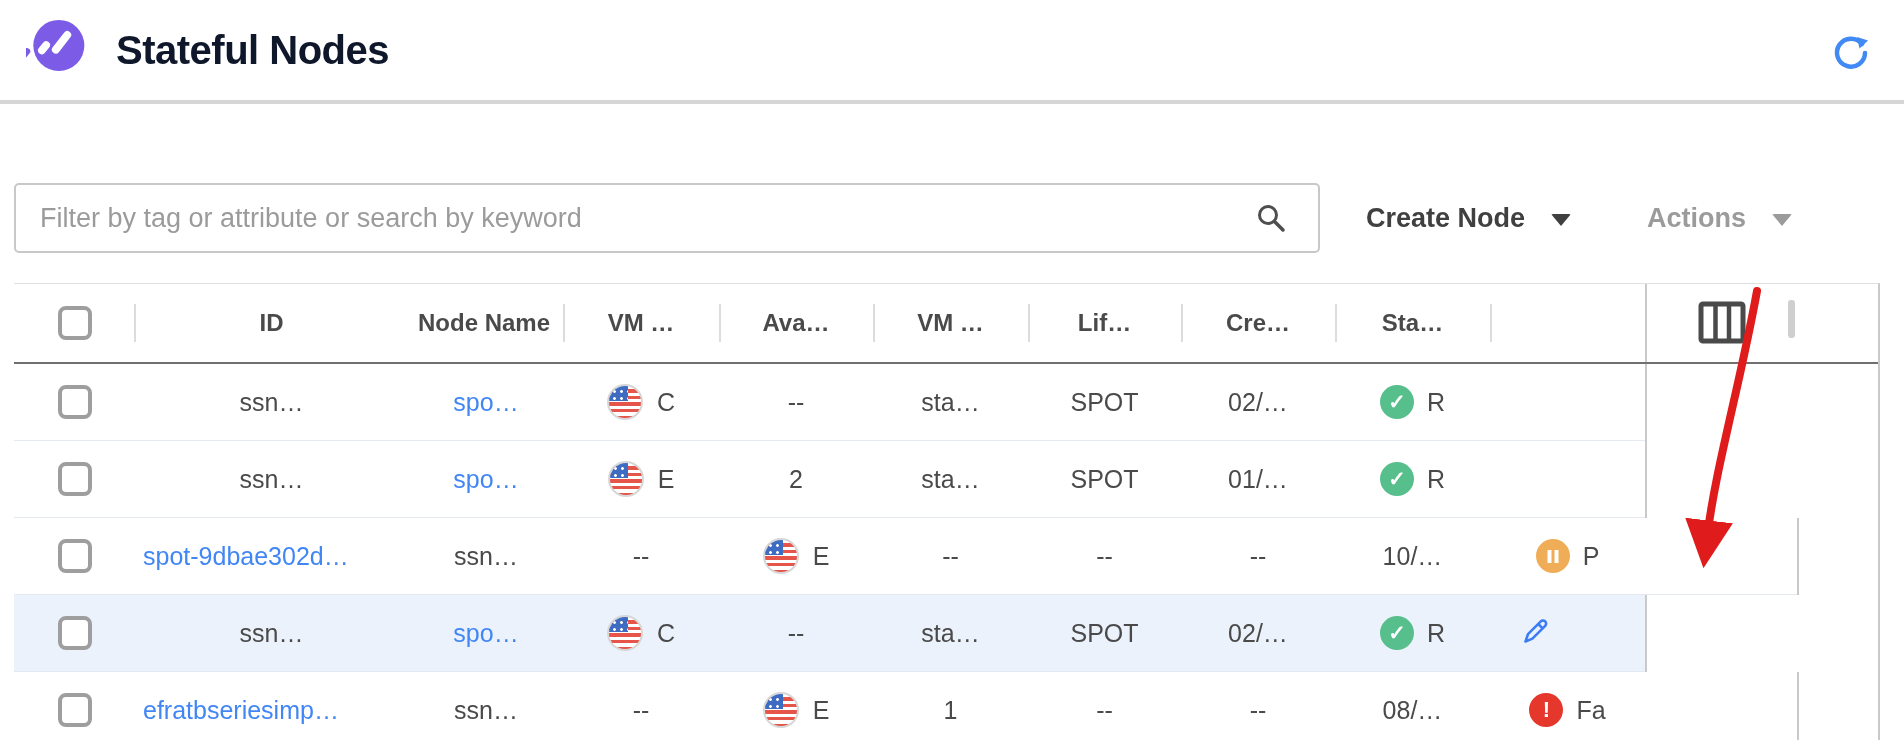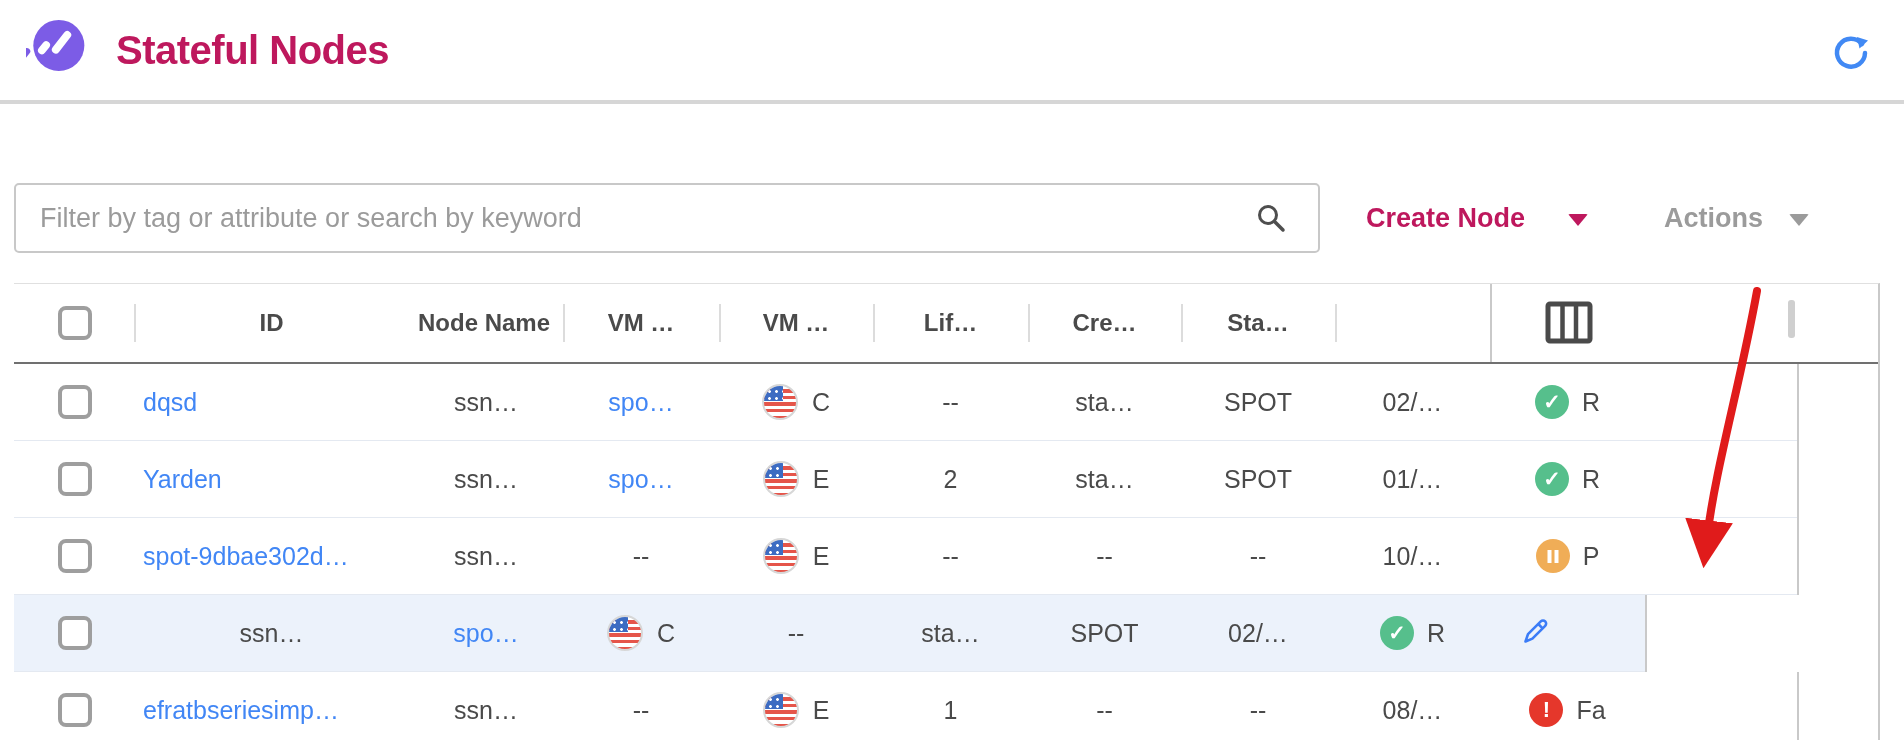--- a/index.html
+++ b/index.html
@@ -3,34 +3,34 @@
 <meta charset="utf-8">
 <style>
   * { box-sizing: border-box; margin: 0; padding: 0; }
   html,body { width:1904px; height:740px; overflow:hidden; background:#fff;
               font-family:"Liberation Sans", sans-serif; color:#4a4a4a; }
 
   
   .page-header { position:relative; height:104px; border-bottom:4px solid #d6d6d6;
                  display:flex; align-items:center; padding-left:26px; }
   .logo { width:62px; height:62px; flex:0 0 auto; }
-  .page-title { font-size:40px; font-weight:700; color:#be185d; margin-left:28px; letter-spacing:-0.5px;text-align:right; }
+  .page-title { font-size:40px; font-weight:700; color:#0f172a; margin-left:28px; letter-spacing:-0.5px;text-align:right; }
   .refresh-btn { position:absolute; right:34px; top:34px; width:38px; height:38px;
                  background:none; border:none; cursor:pointer; }
 
   
   .toolbar { display:flex; align-items:center; margin:79px 0 0 14px; }
   .filter-box { position:relative; width:1306px; }
   .filter-box input { width:100%; height:70px; border:2px solid #c8c8c8; border-radius:5px;
                       font-family:"Liberation Sans",sans-serif; font-size:27px; padding:0 80px 0 24px; color:#4a4a4a; }
   .filter-box input::placeholder { color:#9b9b9b; }
   .search-ic { position:absolute; right:34px; top:20px; width:30px; height:30px; }
   .tb-btn { display:flex; align-items:center; background:none; border:none; cursor:pointer;
             font-family:"Liberation Sans",sans-serif; font-size:27px; font-weight:700; }
-  .create { color:#be185d; margin-left:46px;gap:17px; }
+  .create { color:#404040; margin-left:46px; }
   .actions { color:#9b9b9b; margin-left:76px; }
   .caret { width:0; height:0; border-left:10px solid transparent; border-right:10px solid transparent;
            border-top:12px solid currentColor; margin-left:26px; margin-top:4px; border-radius:2px; }
 
   
   .table { position:relative; margin:30px 0 0 14px; width:1866px; border-top:1px solid #e0e0e0;
            border-right:2px solid #c9c9c9; }
   .grid { display:grid;
           grid-template-columns:120px 275px 154px 156px 154px 155px 153px 154px 155px 155px 152px 81px;
           align-items:center; }
@@ -123,43 +123,41 @@
 </div>
 
 <div class="table">
   <div class="thead grid">
     <div class="cell c-check">
         <span class="checkbox"></span>
       </div>
     <div class="cell sep">ID</div>
     <div class="cell c-name">Node Name</div>
     <div class="cell sep">VM …</div>
+    <div class="cell sep">Ava…</div>
     <div class="cell sep">VM …</div>
     <div class="cell sep">Lif…</div>
     <div class="cell sep">Cre…</div>
     <div class="cell sep">Sta…</div>
     <div class="cell sep"></div>
     <div class="cell picker">
       <button class="col-picker-btn" title="Columns">
         <svg viewBox="0 0 48 44" width="48" height="44">
           <rect x="3" y="3" width="42" height="37" rx="2" fill="none" stroke="#4a4a4a" stroke-width="5"></rect>
           <line x1="17.5" y1="3" x2="17.5" y2="40" stroke="#4a4a4a" stroke-width="4.5"></line>
           <line x1="31" y1="3" x2="31" y2="40" stroke="#4a4a4a" stroke-width="4.5"></line>
         </svg>
       </button>
     </div>
   </div>
   <div>
   <div class="row grid">
     <div class="cell c-check">
           <span class="checkbox"></span>
         </div>
-    <div class="cell c-name">
-          <span class="link">dqsd</span>
-        </div>
     <div class="cell">ssn…</div>
     <div class="cell">
           <span class="link">spo…</span>
         </div>
     <div class="cell">
       <span class="region-wrap">
         <span class="flag">
               <span class="canton"></span>
             </span>
         <span>C</span>
@@ -182,23 +180,20 @@
           <line x1="19.3" y1="8" x2="23.6" y2="12.3" stroke="#3b7cf7" stroke-width="2.6"></line>
         </svg>
       </button>
     </div>
     <div class="cell picker"></div>
   </div>
 
   <div class="row grid">
     <div class="cell c-check">
           <span class="checkbox"></span>
-        </div>
-    <div class="cell c-name">
-          <span class="link">Yarden</span>
         </div>
     <div class="cell">ssn…</div>
     <div class="cell">
           <span class="link">spo…</span>
         </div>
     <div class="cell">
       <span class="region-wrap">
         <span class="flag">
               <span class="canton"></span>
             </span>

